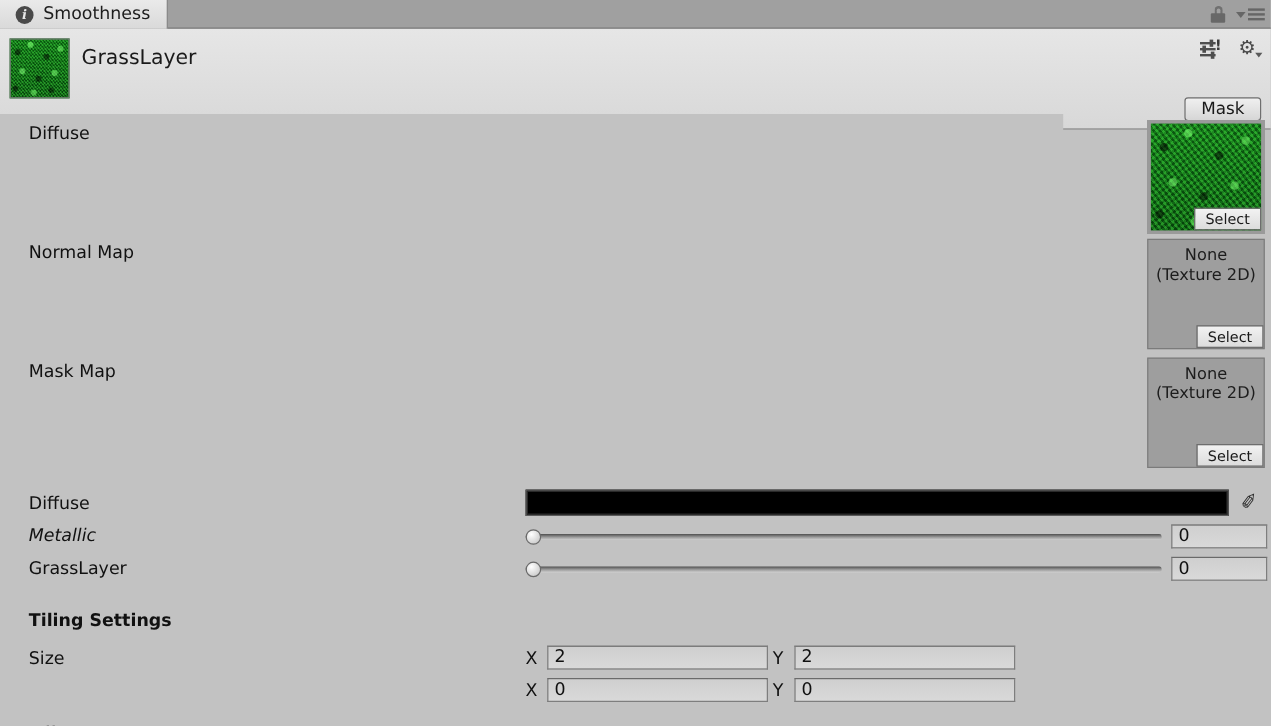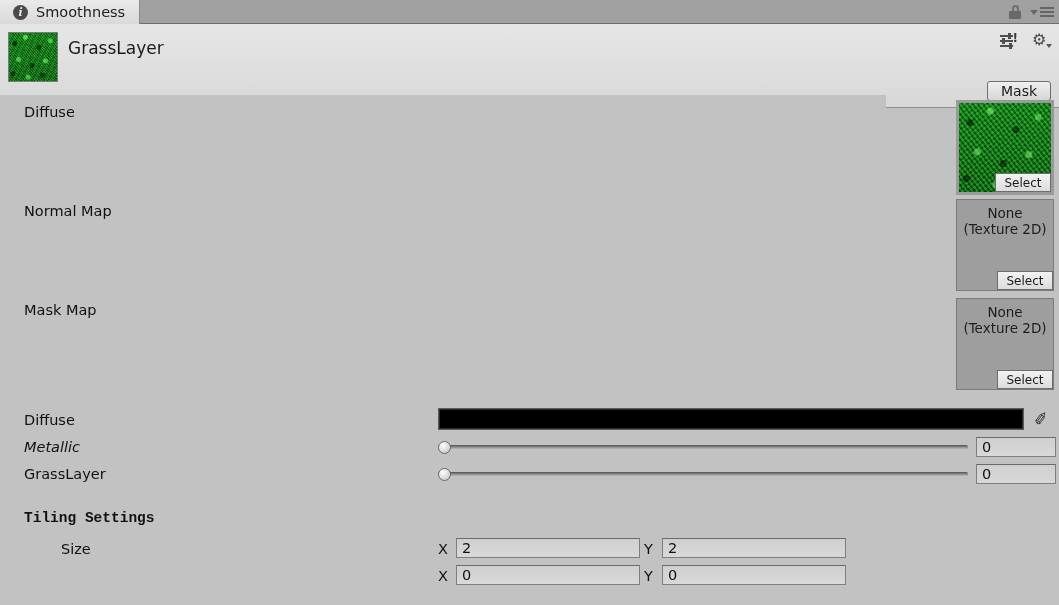--- a/index.html
+++ b/index.html
@@ -407,23 +407,23 @@
     </div>
     <div class="num-field" style="left:976px; top:342px; width:80px;">0</div>
 
     <div class="row-label" style="top:371px;">GrassLayer</div>
     <div class="slider" style="left:438px; top:370px; width:530px;">
       <div class="track"></div>
       <div class="handle"></div>
     </div>
     <div class="num-field" style="left:976px; top:369px; width:80px;">0</div>
 
-    <div class="section-title" style="top:415px;font-family:Liberation Mono, monospace;">Tiling Settings</div>
-
-    <div class="row-label" style="top:446px;margin-left:37px;">Size</div>
+    <div class="section-title" style="top:415px;">Tiling Settings</div>
+
+    <div class="row-label" style="top:446px;">Size</div>
     <div class="axis-label" style="left:438px; top:446px;">X</div>
     <div class="num-field" style="left:456px; top:443px; width:184px;">2</div>
     <div class="axis-label" style="left:644px; top:446px;">Y</div>
     <div class="num-field" style="left:662px; top:443px; width:184px;">2</div>
 
     <div class="row-label" style="top:473px;margin-top:36px;">Offset</div>
     <div class="axis-label" style="left:438px; top:473px;">X</div>
     <div class="num-field" style="left:456px; top:470px; width:184px;">0</div>
     <div class="axis-label" style="left:644px; top:473px;">Y</div>
     <div class="num-field" style="left:662px; top:470px; width:184px;">0</div>

